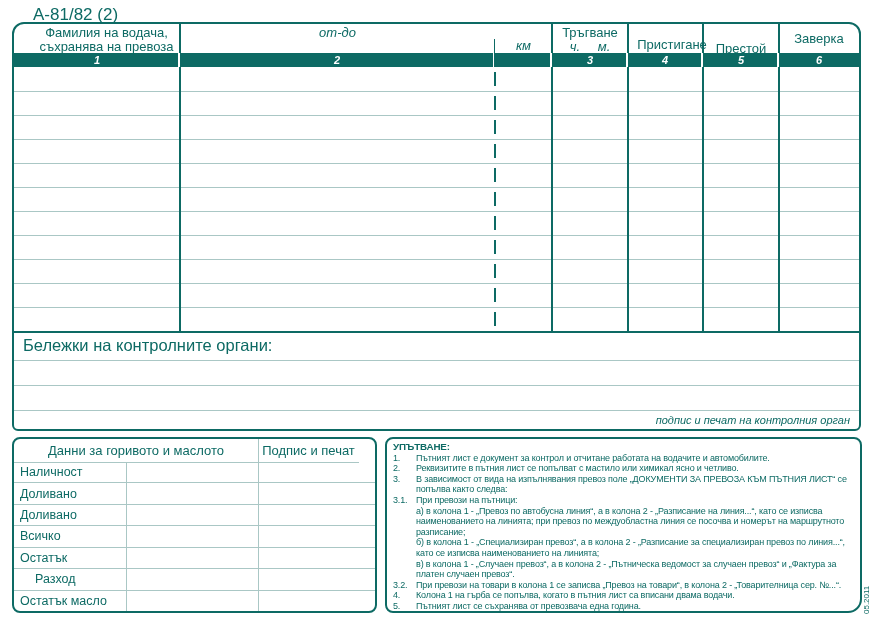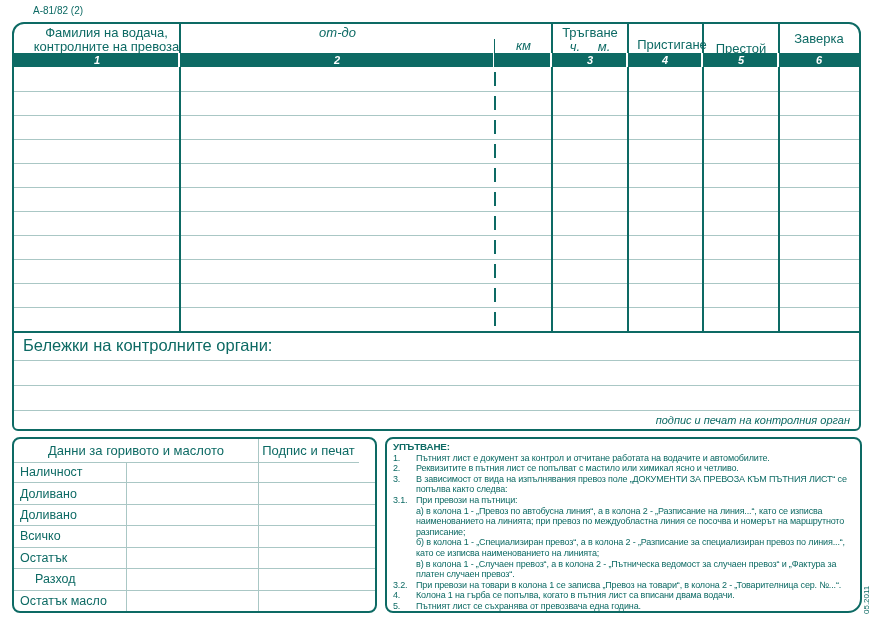--- a/index.html
+++ b/index.html
@@ -5,21 +5,21 @@
   :root{
     --teal:#0d6a64;
     --light:#aac7c5;
   }
   html,body{margin:0;padding:0;background:#fff;}
   .page{
     position:relative;width:888px;height:618px;background:#fff;overflow:hidden;
     font-family:"Liberation Sans",sans-serif;color:var(--teal);
   }
   
-  .form-code{position:absolute;left:33px;top:5px;font-size:10px;}
+  .form-code{position:absolute;left:33px;top:5px;font-size:17px;}
 
   
   .main-box{
     position:absolute;left:12px;top:22px;width:849px;height:409px;
     border:2px solid var(--teal);border-radius:12px 12px 6px 6px;box-sizing:border-box;
   }
   .main-inner{position:absolute;inset:0;overflow:hidden;border-radius:10px 10px 4px 4px;}
   .hcell{position:absolute;top:0;height:29px;text-align:center;font-size:13px;line-height:13.5px;}
   .hcell .sub{font-style:italic;}
   .hm-row{display:flex;justify-content:space-evenly;font-style:italic;}
@@ -82,21 +82,21 @@
 
 <div class="page">
 
   <div class="form-code">А-81/82 (2)</div>
 
   <div class="main-box">
     <div class="main-inner">
 
       <div class="hcell" style="left:0;width:185px;padding-top:2px;">
         <div>Фамилия на водача,</div>
-        <div>контролните на превоза</div>
+        <div>съхранява на превоза</div>
       </div>
       <div class="hcell" style="left:166px;width:315px;padding-top:2px;">
         <div class="sub">от-до</div>
       </div>
       <div class="hcell" style="left:481px;width:57px;padding-top:15px;font-style:italic;">
         <div>км</div>
       </div>
       <div class="hcell" style="left:538px;width:76px;padding-top:2px;">
         <div>Тръгване</div>
         <div class="hm-row">

